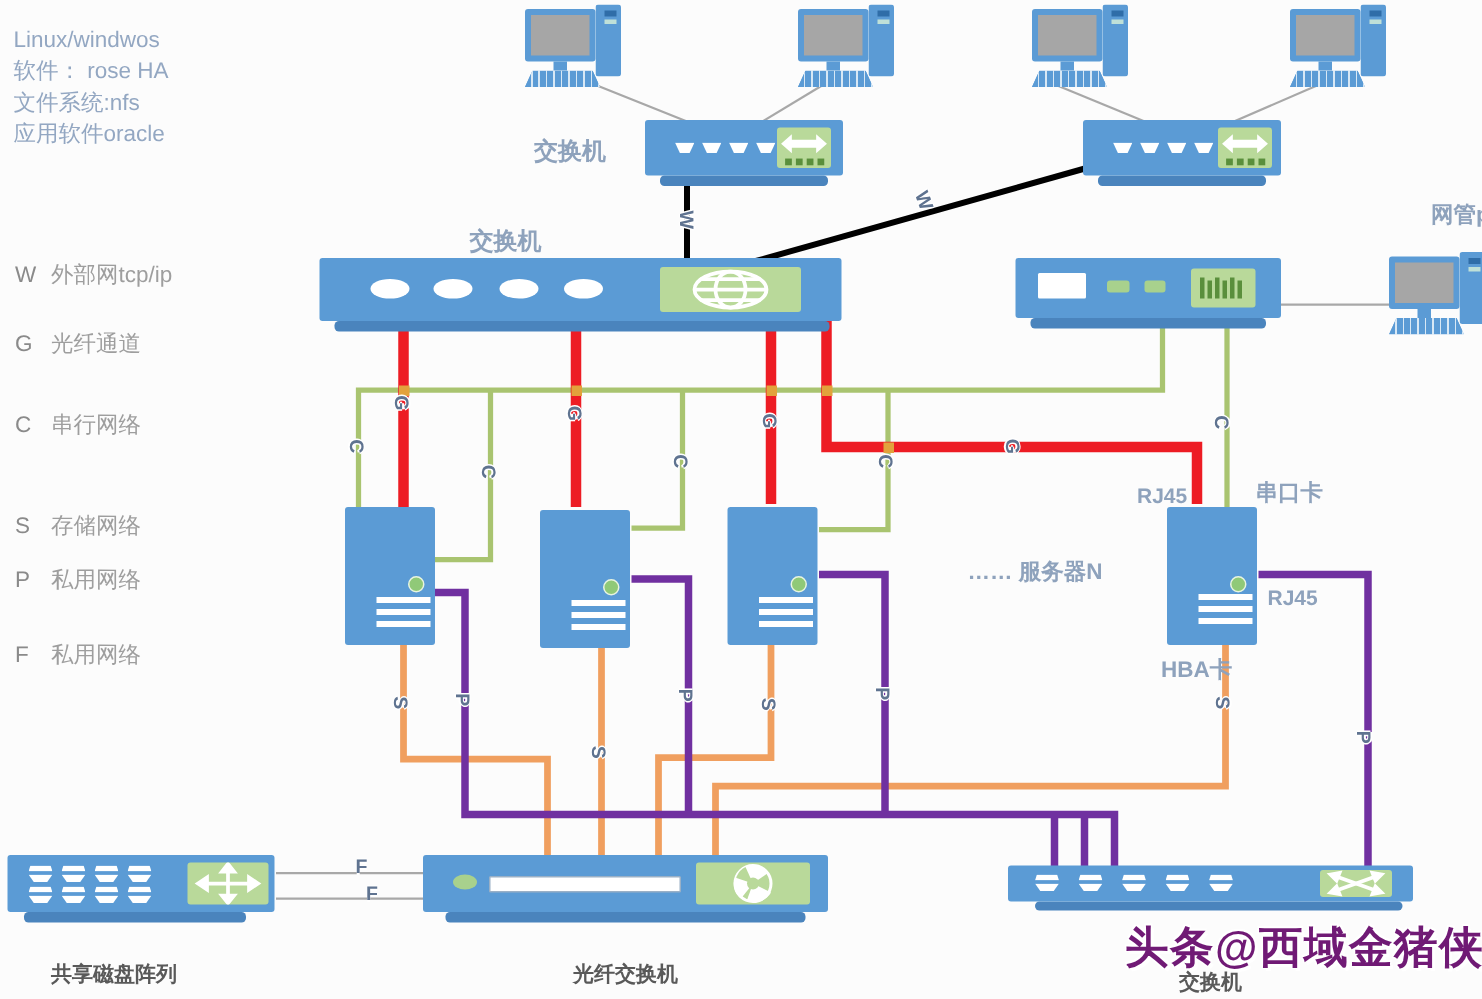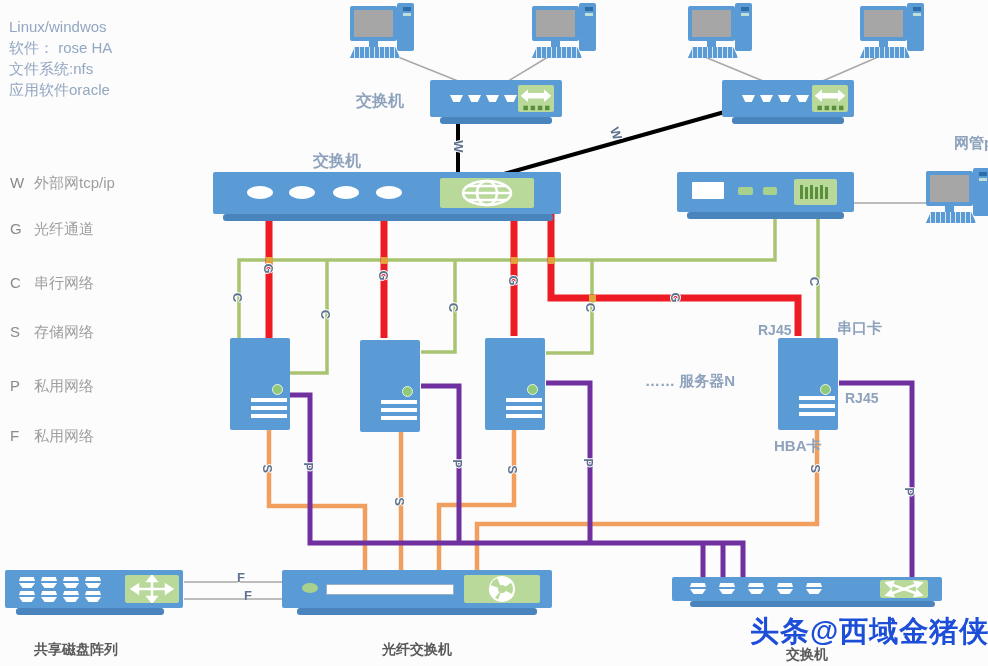--- a/index.html
+++ b/index.html
@@ -37,21 +37,21 @@
   .lbl{position:absolute;color:#8ea2bc;font-size:15px;white-space:nowrap;z-index:4;font-weight:bold;}
   .dark{color:#595959;font-size:14px;}
   .ll{position:absolute;font-size:13px;font-weight:bold;color:#5f7390;transform:rotate(90deg);
       z-index:4;text-shadow:0 1px 0 #fff,0 -1px 0 #fff,1px 0 0 #fff,-1px 0 0 #fff;}
   .lf{position:absolute;font-size:13px;font-weight:bold;color:#5f7390;z-index:4;
       text-shadow:0 1px 0 #fff,0 -1px 0 #fff;}
   .info{position:absolute;left:9px;top:16px;color:#93a7c2;font-size:15px;line-height:21px;z-index:4;}
   .legend-row{position:absolute;left:10px;z-index:4;font-size:15px;}
   .legend-row .lt{display:inline-block;width:24px;color:#8a8a8a;}
   .legend-row .lx{color:#9e9e9e;}
-  .watermark{position:absolute;left:750px;top:612px;font-size:29px;font-weight:bold;color:#1d4ed8;
+  .watermark{position:absolute;left:750px;top:612px;font-size:29px;font-weight:bold;color:#701a75;
              letter-spacing:1px;z-index:5;white-space:nowrap;
              text-shadow:2px 2px 0 #fff,-1px -1px 0 #fff,1px -1px 0 #fff,-1px 1px 0 #fff;}
 </style>
 </head>
 <body>
 
 <div id="canvas">
 
   <svg class="wires" width="988" height="666" viewBox="0 0 988 666">
 
@@ -364,21 +364,21 @@
 
   <div class="legend-row" style="top:174px">
     <span class="lt">W</span><span class="lx">外部网tcp/ip</span>
   </div>
   <div class="legend-row" style="top:220px">
     <span class="lt">G</span><span class="lx">光纤通道</span>
   </div>
   <div class="legend-row" style="top:274px">
     <span class="lt">C</span><span class="lx">串行网络</span>
   </div>
-  <div class="legend-row" style="top:323px">
+  <div class="legend-row" style="top:341px">
     <span class="lt">S</span><span class="lx">存储网络</span>
   </div>
   <div class="legend-row" style="top:377px">
     <span class="lt">P</span><span class="lx">私用网络</span>
   </div>
   <div class="legend-row" style="top:427px">
     <span class="lt">F</span><span class="lx">私用网络</span>
   </div>
 
   <div class="lbl" style="left:356px;top:91px;font-size:16px">交换机</div>

